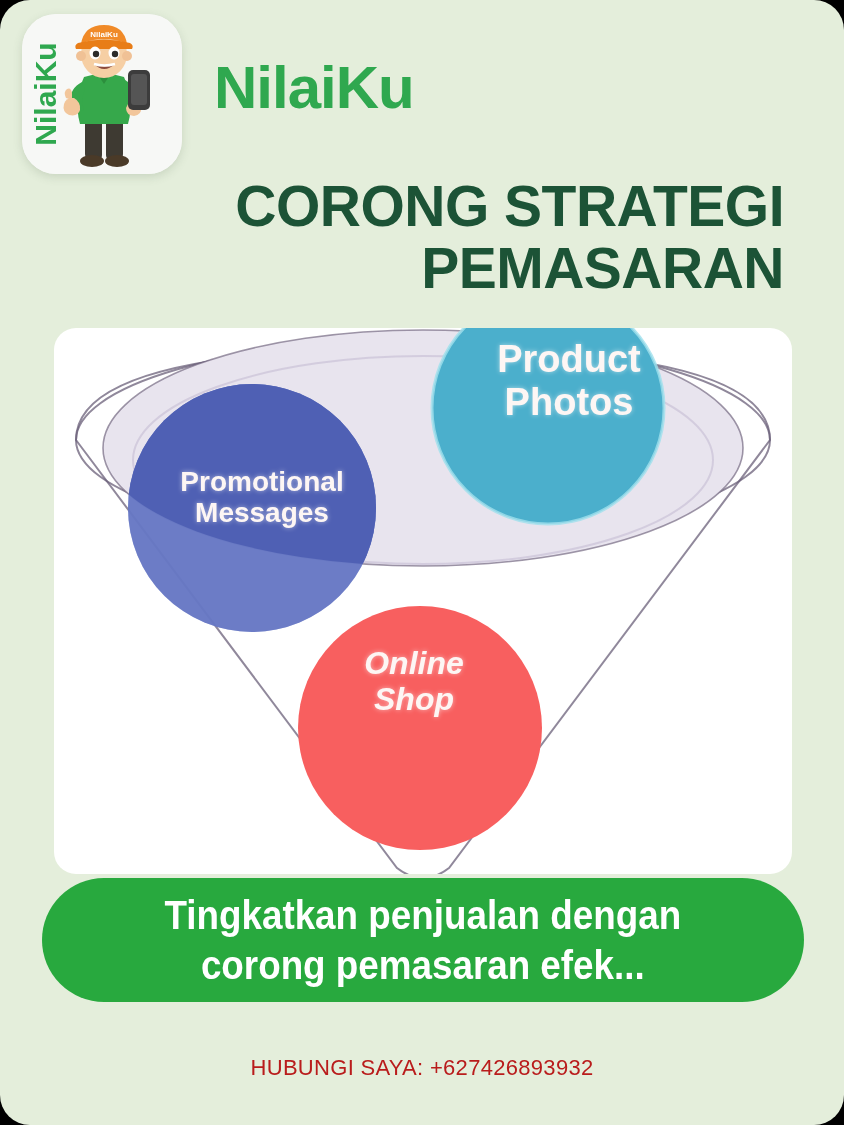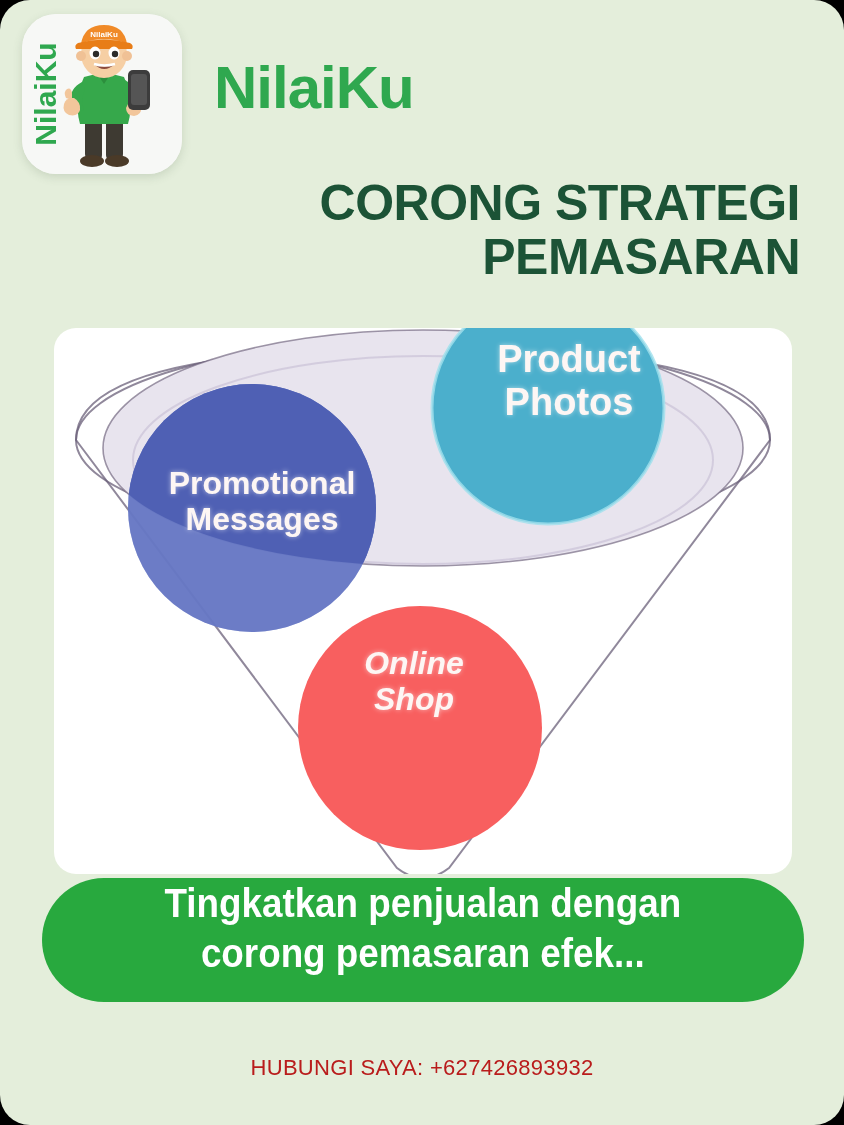--- a/index.html
+++ b/index.html
@@ -52,25 +52,25 @@
     font-size: 60px;
     font-weight: bold;
     color: #2fa84f;
     letter-spacing: -1px;
     line-height: 1;
     white-space: nowrap;
   }
 
   #headline {
     position: absolute;
-    left: 120px;
+    left: 104px;
     top: 176px;
     width: 680px;
     text-align: right;
-    font-size: 50px;
+    font-size: 57px;
     font-weight: bold;
     color: #1c5336;
     line-height: 1.08;
     letter-spacing: -0.5px;
   }
 
   
   #funnel-card {
     position: absolute;
     left: 54px;
@@ -91,21 +91,21 @@
     position: absolute;
     text-align: center;
     color: #fdf6f4;
     font-weight: bold;
     line-height: 1.12;
     text-shadow: 0 0 5px rgba(255,255,255,0.55);
     pointer-events: none;
   }
   #label-promotional {
     left: 88px; top: 138px; width: 240px;
-    font-size: 32px;
+    font-size: 28px;
   }
   #label-product {
     left: 400px; top: 10px; width: 230px;
     font-size: 38px;
   }
   #label-online {
     left: 250px; top: 318px; width: 220px;
     font-size: 32px;
     font-style: italic;
   }
@@ -113,21 +113,21 @@
   
   #cta-banner {
     position: absolute;
     left: 42px;
     top: 878px;
     width: 762px;
     height: 124px;
     background: #28a93e;
     border-radius: 62px;
     display: flex;
-    align-items: flex-start;
+    align-items: center;
     justify-content: center;
   }
   #cta-text {
     color: #ffffff;
     font-size: 40px;
     font-weight: bold;
     text-align: center;
     line-height: 1.25;
     padding: 0 34px;
     transform: scaleX(0.92);

